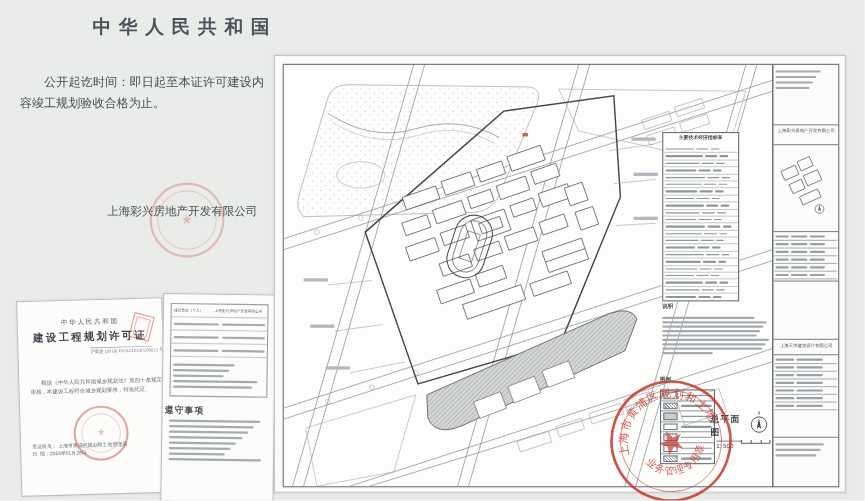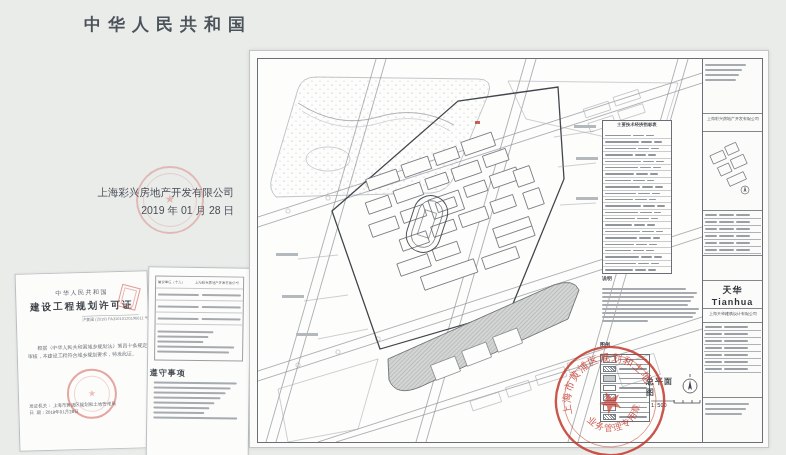--- a/index.html
+++ b/index.html
@@ -68,25 +68,25 @@
   
   .stampA{left:103px;top:14px;width:17px;height:21px;border:1px solid rgba(200,60,50,.5);transform:rotate(16deg);}
   .stampA:before{content:"";position:absolute;inset:2px;border:.5px solid rgba(200,60,50,.35);}
 </style>
 </head>
 <body>
 
 <div class="abs ann-title">中华人民共和国</div>
 
 <div class="abs ann-body">
+  <p>公开起讫时间：即日起至本证许可建设内容竣工规划验收合格为止。</p>
 </div>
 
 <div class="abs ann-sign">
   <div>上海彩兴房地产开发有限公司</div>
-  <div>2019 年 01 月 28 日</div>
 </div>
 
 <div class="abs seal-ring" style="left:136px;top:166px;width:64px;height:64px;opacity:.75;">
   <div class="inner"></div>
   <div class="seal-star">★</div>
 </div>
 
 <div class="abs cert certA">
   <div class="country">中华人民共和国</div>
   <div class="ctitle">建设工程规划许可证</div>
@@ -519,21 +519,20 @@
           <i style="width:28%"></i>
           <i style="width:24%"></i>
         </div>
         <div class="minirow">
      <i style="width:22%"></i>
           <i style="width:28%"></i>
           <i style="width:24%"></i>
         </div>
       </div>
     <div style="flex:1;"></div>
-    <div class="logo">天华Tianhua</div>
     <div style="height:9px;">
       <div class="t4">上海天华建筑设计有限公司</div>
     </div>
     <div style="height:72px;padding:1px;" id="sig-rows">
         <div class="minirow">
      <i style="width:30%"></i>
           <i style="width:45%"></i>
         </div>
         <div class="minirow">
      <i style="width:30%"></i>

